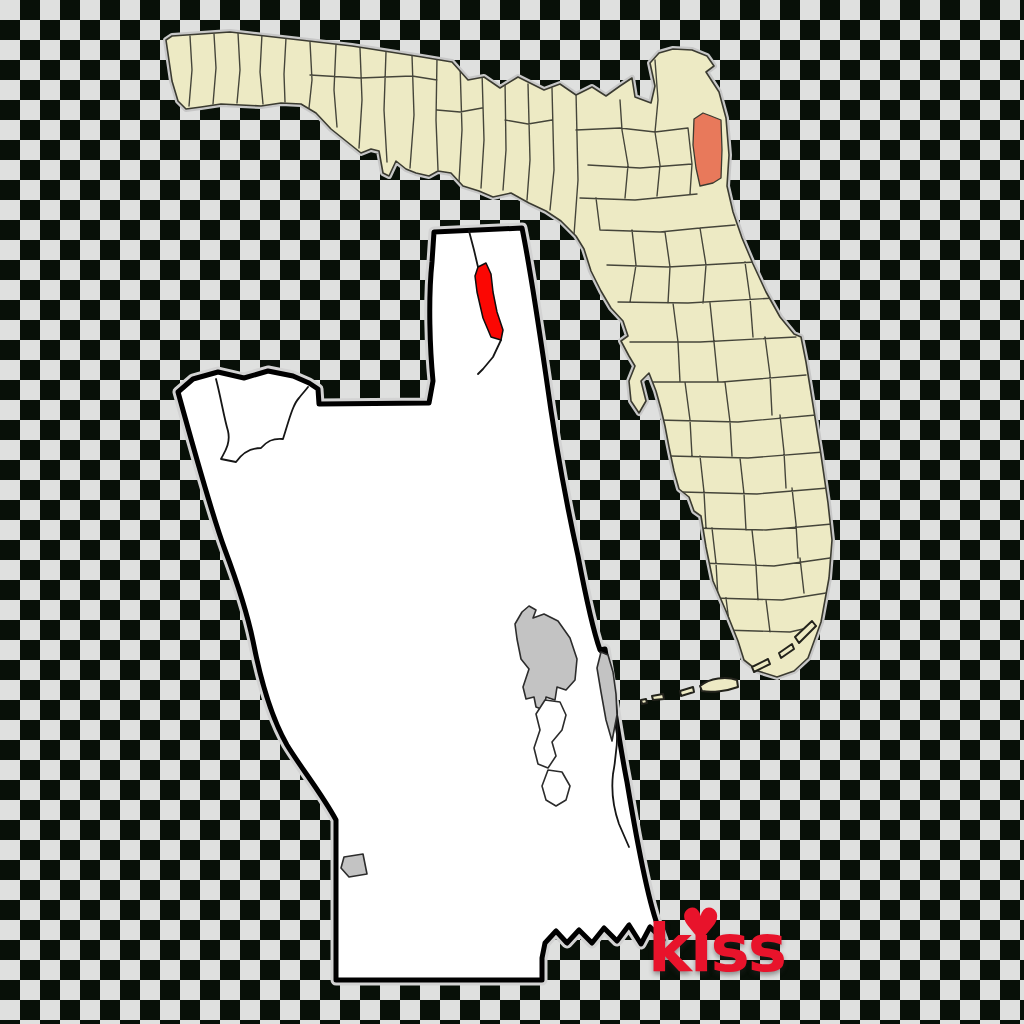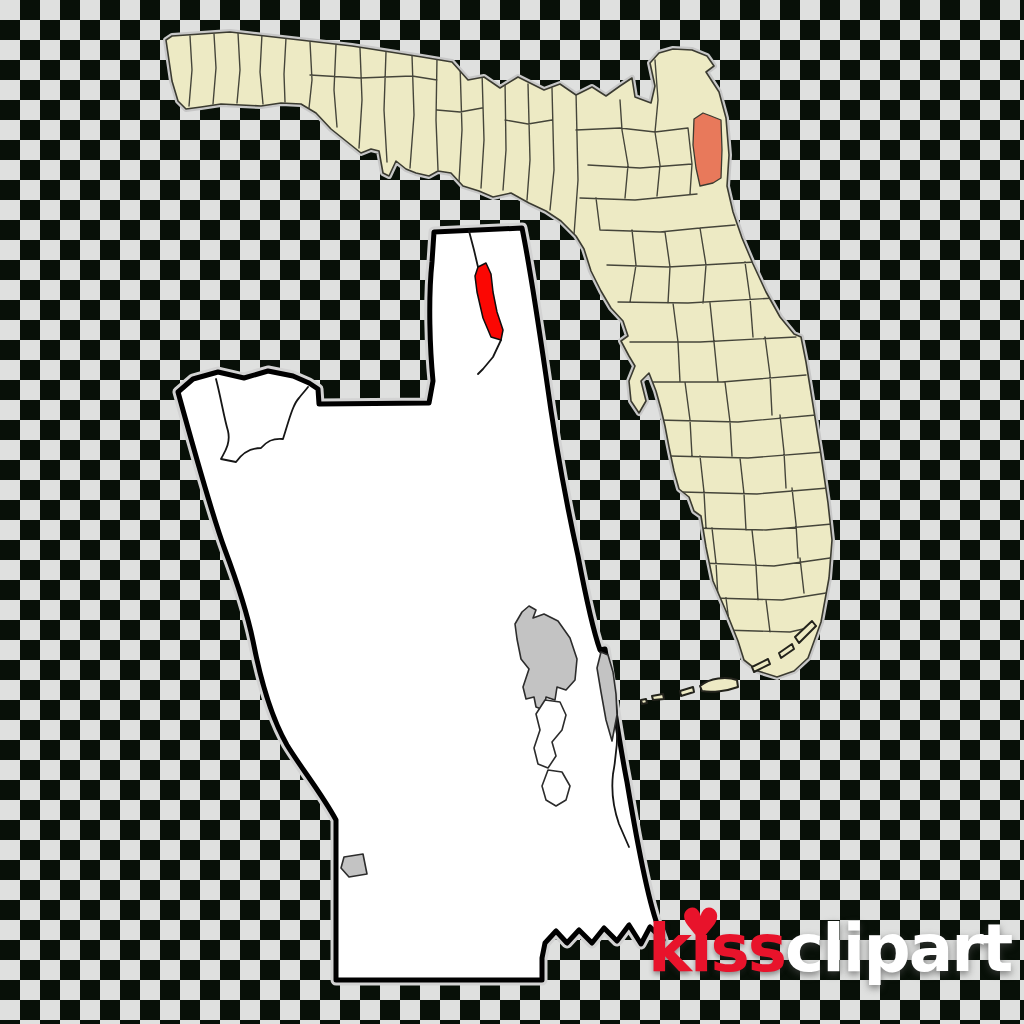--- a/index.html
+++ b/index.html
@@ -62,16 +62,16 @@
       <path class="cmap-white-blob" d="M545,700 L560,702 L566,715 L562,730 L552,742 L556,756 L548,768 L538,764 L534,748 L540,730 L536,714 Z M548,770 L562,772 L570,786 L566,800 L556,806 L546,800 L542,786 Z"></path>
       <path class="cmap-gray" d="M344,857 L363,854 L367,874 L349,877 L341,868 Z"></path>
       <path class="cmap-red" d="M478,267 L486,263 L491,274 L493,292 L497,312 L503,330 L501,340 L491,337 L483,318 L477,292 L475,276 Z"></path>
     </g>
   </svg>
 
   <div class="watermark">
     <span class="wm-kiss">
       <span>kiss</span>
       <span class="wm-heart">♥</span>
-    </span><span class="wm-clip">clipart</span>
+    </span>
   </div>
 
 </div>
 
 </body></html>

